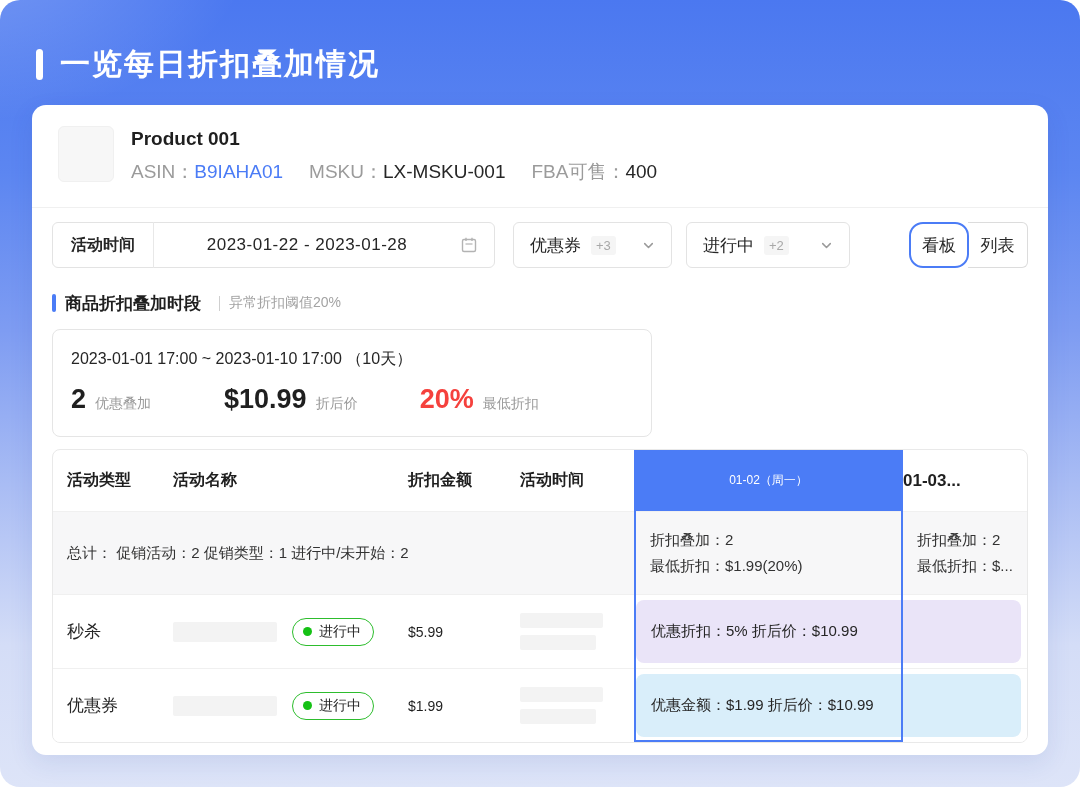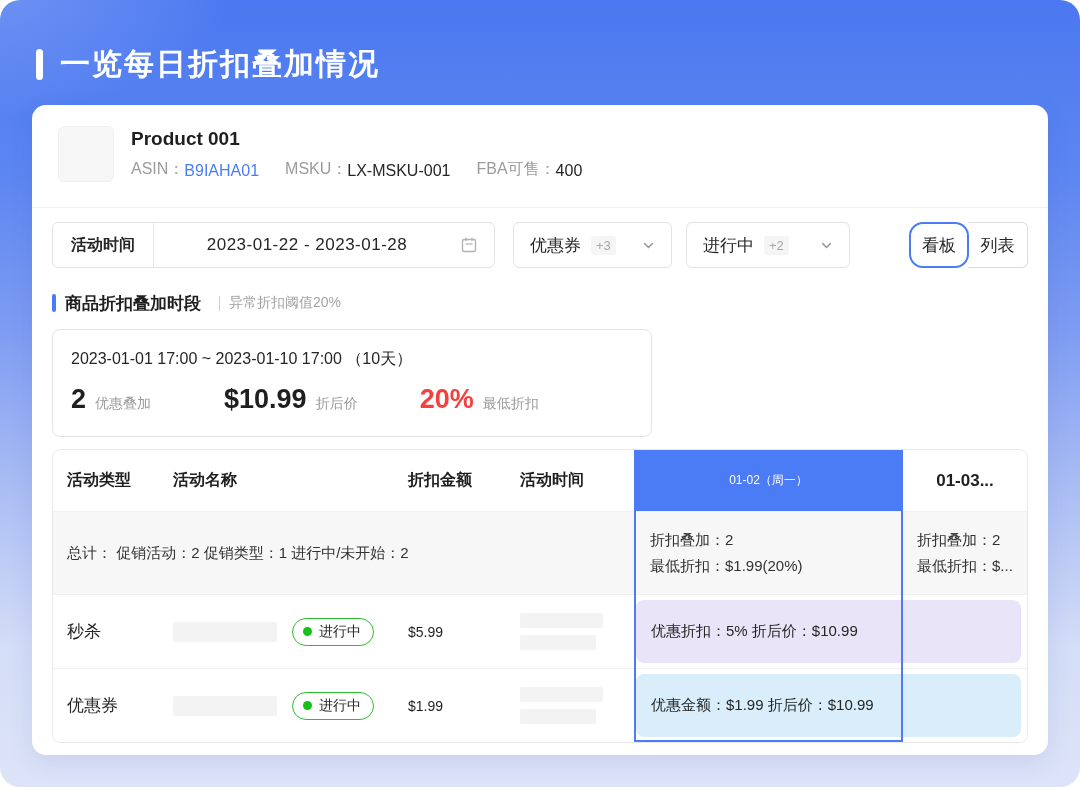--- a/index.html
+++ b/index.html
@@ -24,21 +24,21 @@
     position:absolute; left:32px; top:105px; width:1016px; height:650px;
     background:#fff; border-radius:14px; padding:0 20px;
     box-shadow:0 8px 24px rgba(40,70,160,.10);
   }
 
   
   .product-row { display:flex; gap:17px; padding:21px 6px 0 6px; height:84px; }
   .product-img { width:56px; height:56px; background:#f7f7f7; border:1px solid #f0f0f0; border-radius:6px; }
   .product-info { padding-top:2px; }
   .product-name { font-size:19px; font-weight:700; color:#1f1f1f; }
-  .product-meta { margin-top:9px; font-size:16px; color:#262626; display:flex; align-items:flex-end; }
+  .product-meta { margin-top:9px; font-size:19px; color:#262626; display:flex; align-items:center; }
   .meta-label { color:#9b9b9b; }
   .meta-gap { width:26px; }
   .asin-link { color:#4b7cf6; cursor:pointer; }
 
   .hdivider { height:1px; background:#f0f0f0; margin:18px -20px 0 -20px; }
 
   
   .filter-row { display:flex; align-items:center; margin-top:14px; height:46px; }
   .date-control { display:flex; align-items:center; height:46px; width:443px;
     border:1px solid #e3e3e3; border-radius:6px; background:#fff; cursor:pointer; }
@@ -81,21 +81,21 @@
 
   
   .stack-table { position:relative; margin-top:12px; border:1px solid #e9e9e9;
     border-radius:8px; overflow:hidden; background:#fff; }
   .trow { display:grid; grid-template-columns:114px 224px 110px 133px 269px 1fr; align-items:center; }
   .thead { height:61px; font-weight:700; font-size:16px; color:#1f1f1f; }
   .trow + .trow { border-top:1px solid #f0f0f0; }
   .c1 { padding-left:14px; } .c2 { padding-left:6px; } .c3 { padding-left:17px; } .c4 { padding-left:19px; }
   .th-day-sel { height:61px; background:#4b7cf6; color:#fff; display:flex;
     align-items:center; justify-content:center; font-size:12px; font-weight:500; cursor:pointer; }
-  .th-day-next { text-align:center; font-size:17px; cursor:pointer; }
+  .th-day-next { font-size:17px; cursor:pointer; }
 
   .summary-row { height:83px; background:#f7f7f8; font-size:15px; color:#333; }
   .summary-left { grid-column:1 / 5; padding-left:14px; }
   .summary-left span { margin-right:0; }
   .sum-p1 { margin-right:8px; } .sum-p2,.sum-p3 { margin-right:29px; }
   .day-sum { align-self:stretch; padding:15px 0 0 16px; line-height:1.75; background:#f7f7f8; }
   .day-sum2 { padding-left:14px; }
 
   .data-row { height:74px; background:#fff; }
   .cell-type { font-size:17px; color:#262626; }

